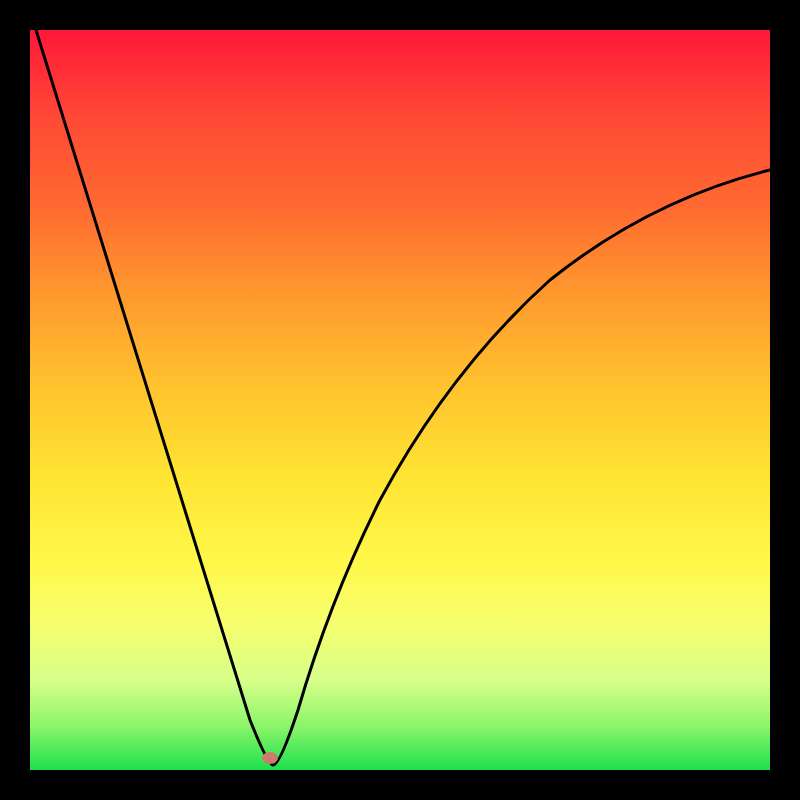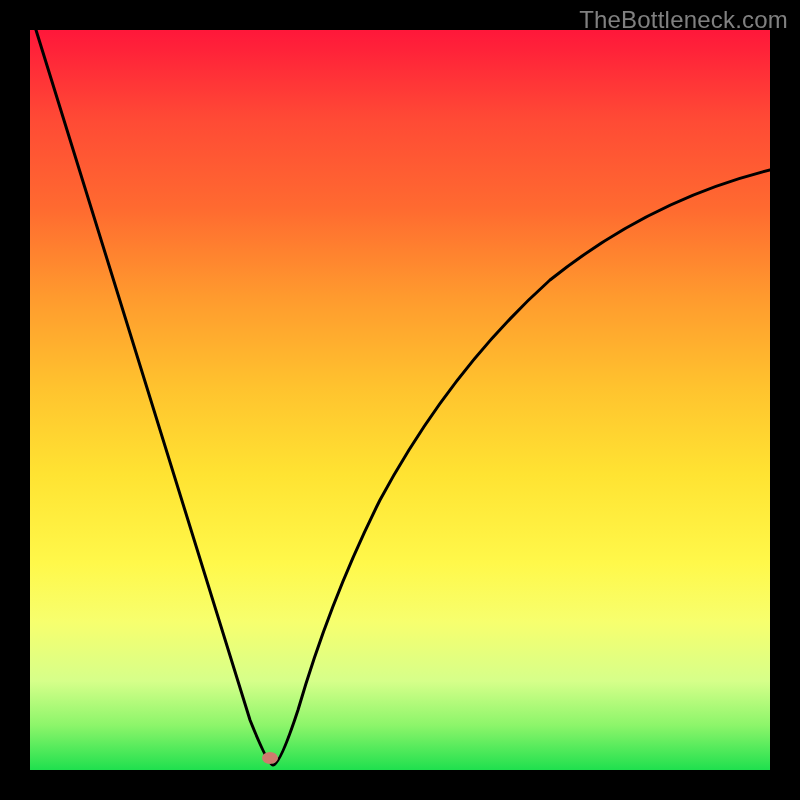--- a/index.html
+++ b/index.html
@@ -73,14 +73,13 @@
            Q 250 735 268 680
            Q 300 570 350 470
            Q 420 340 520 250
            Q 620 170 740 140" fill="none" stroke="#000" stroke-width="3" stroke-linecap="round"></path>
     </svg>
 
     <div class="marker" style="left: calc(32.5% - 8px); top: calc(98.4% - 6px);"></div>
 
   </div>
 
-  <div class="watermark">TheBottleneck.com</div>
 </div>
 
 </body></html>

